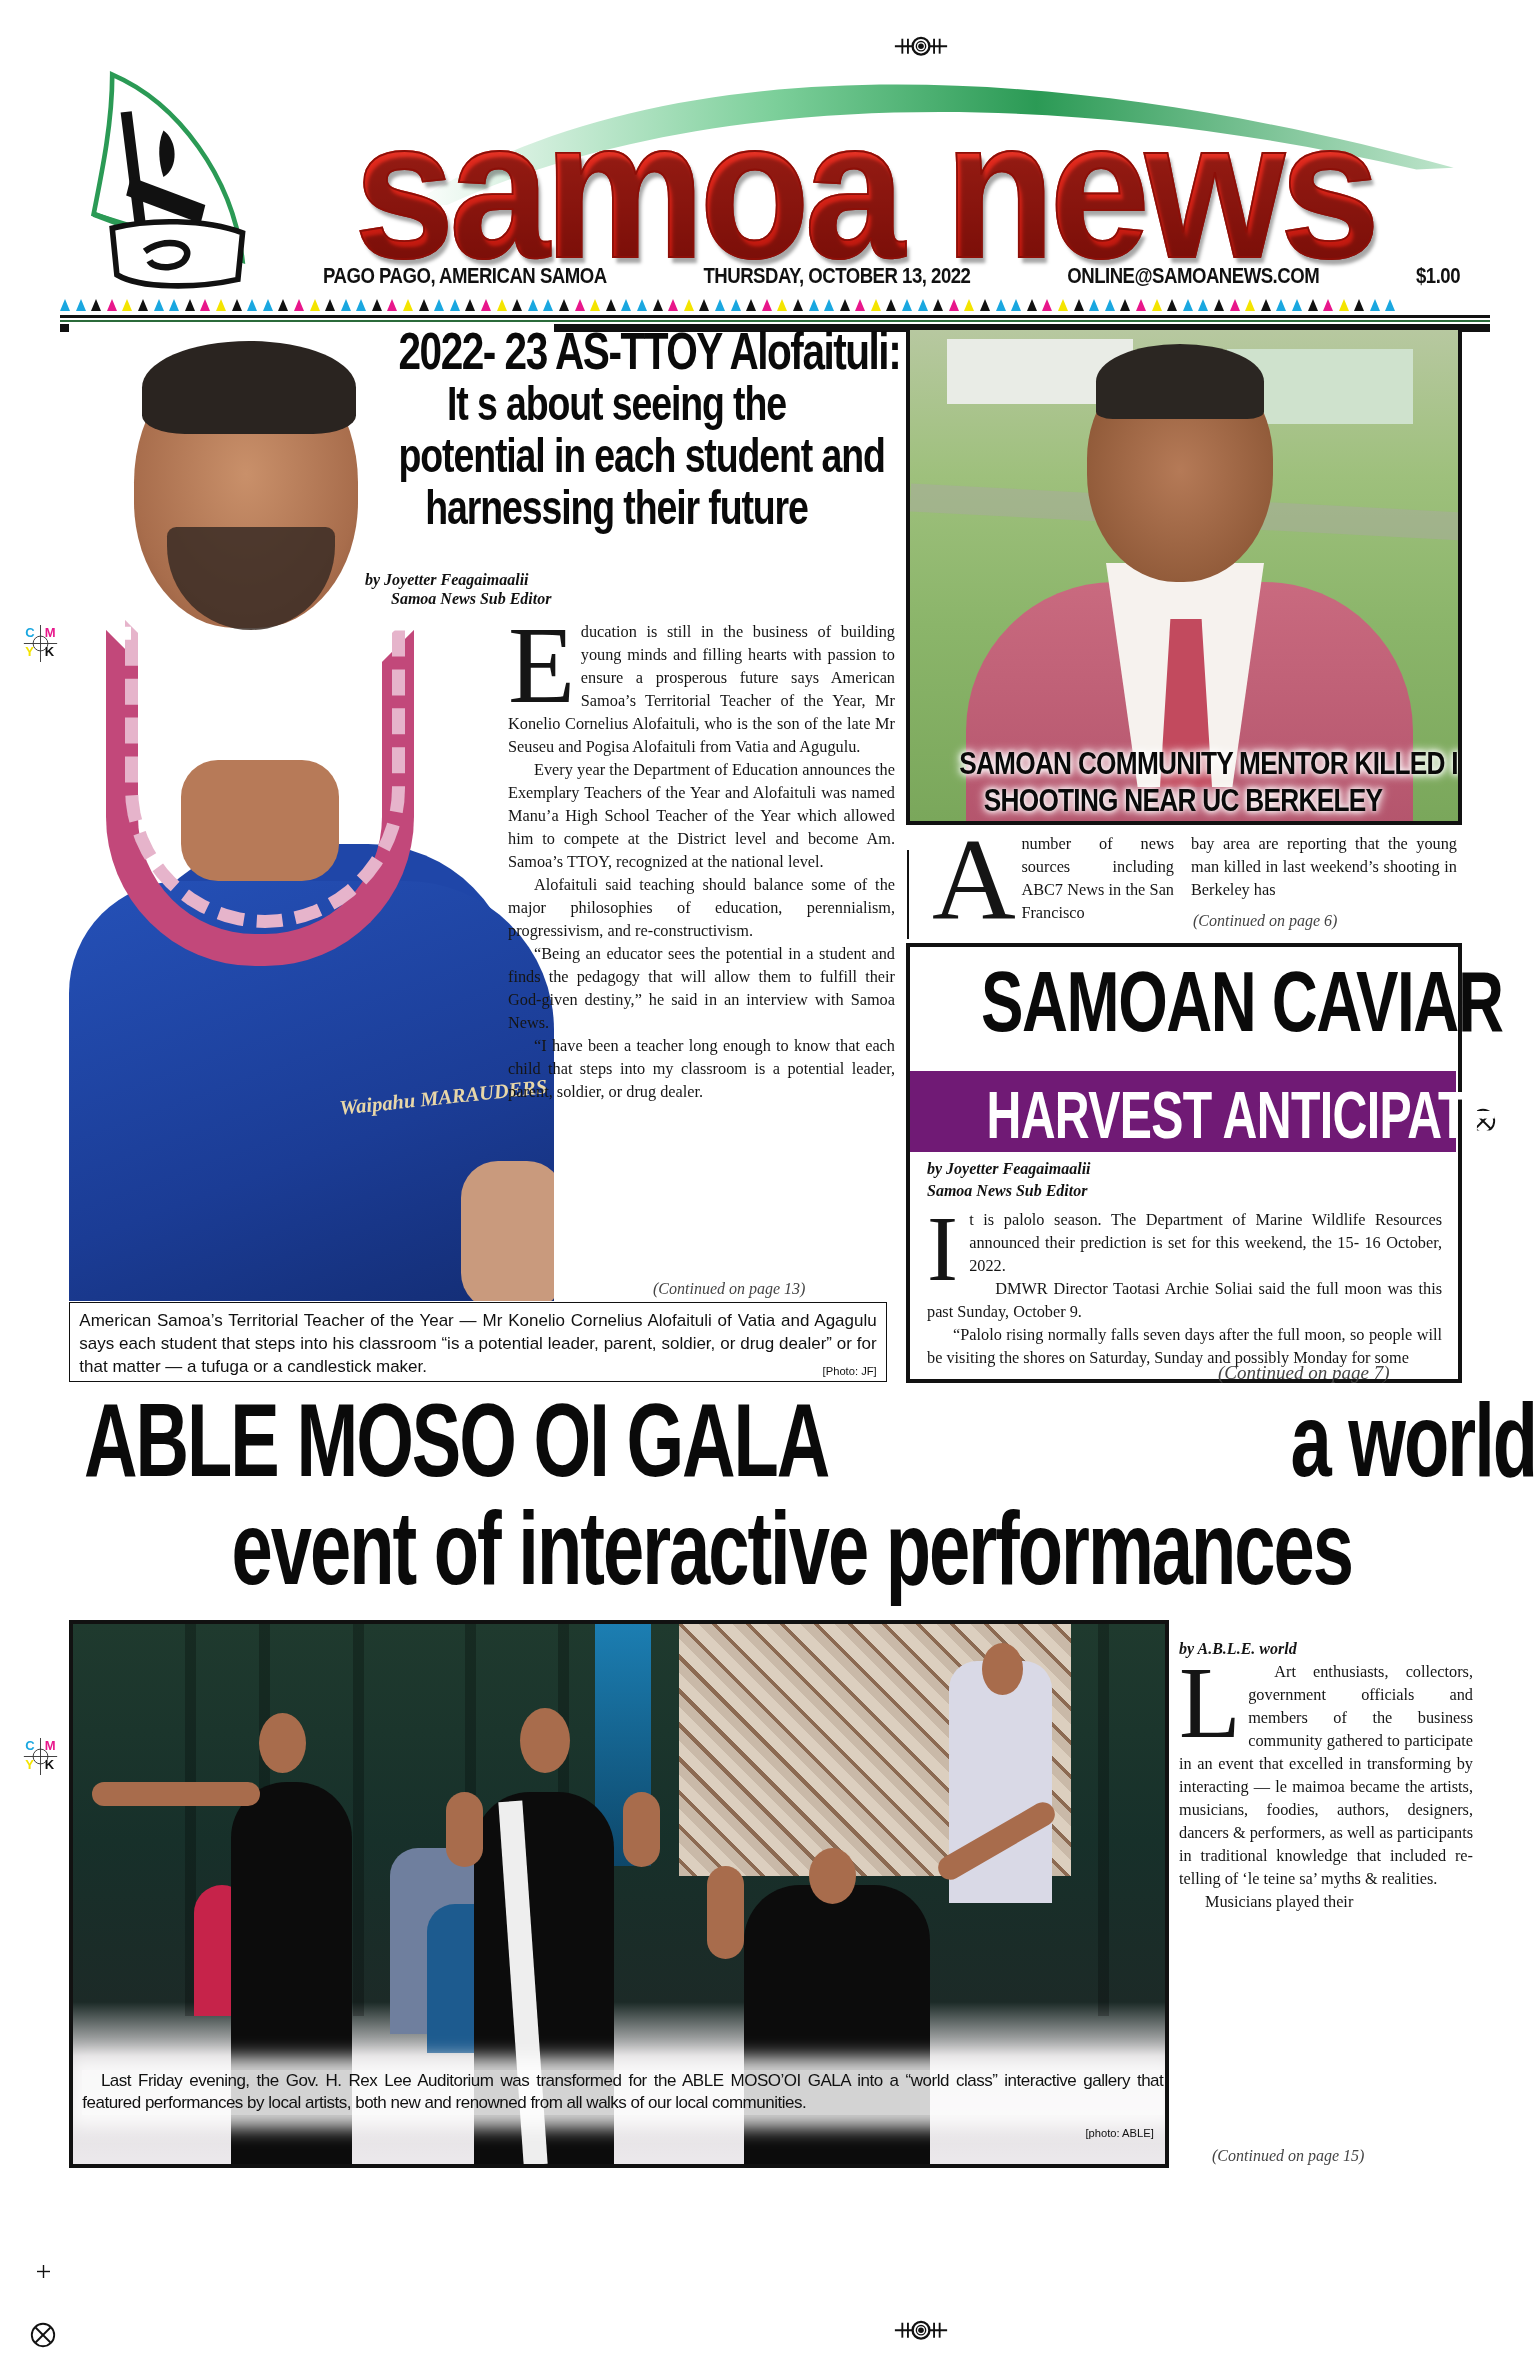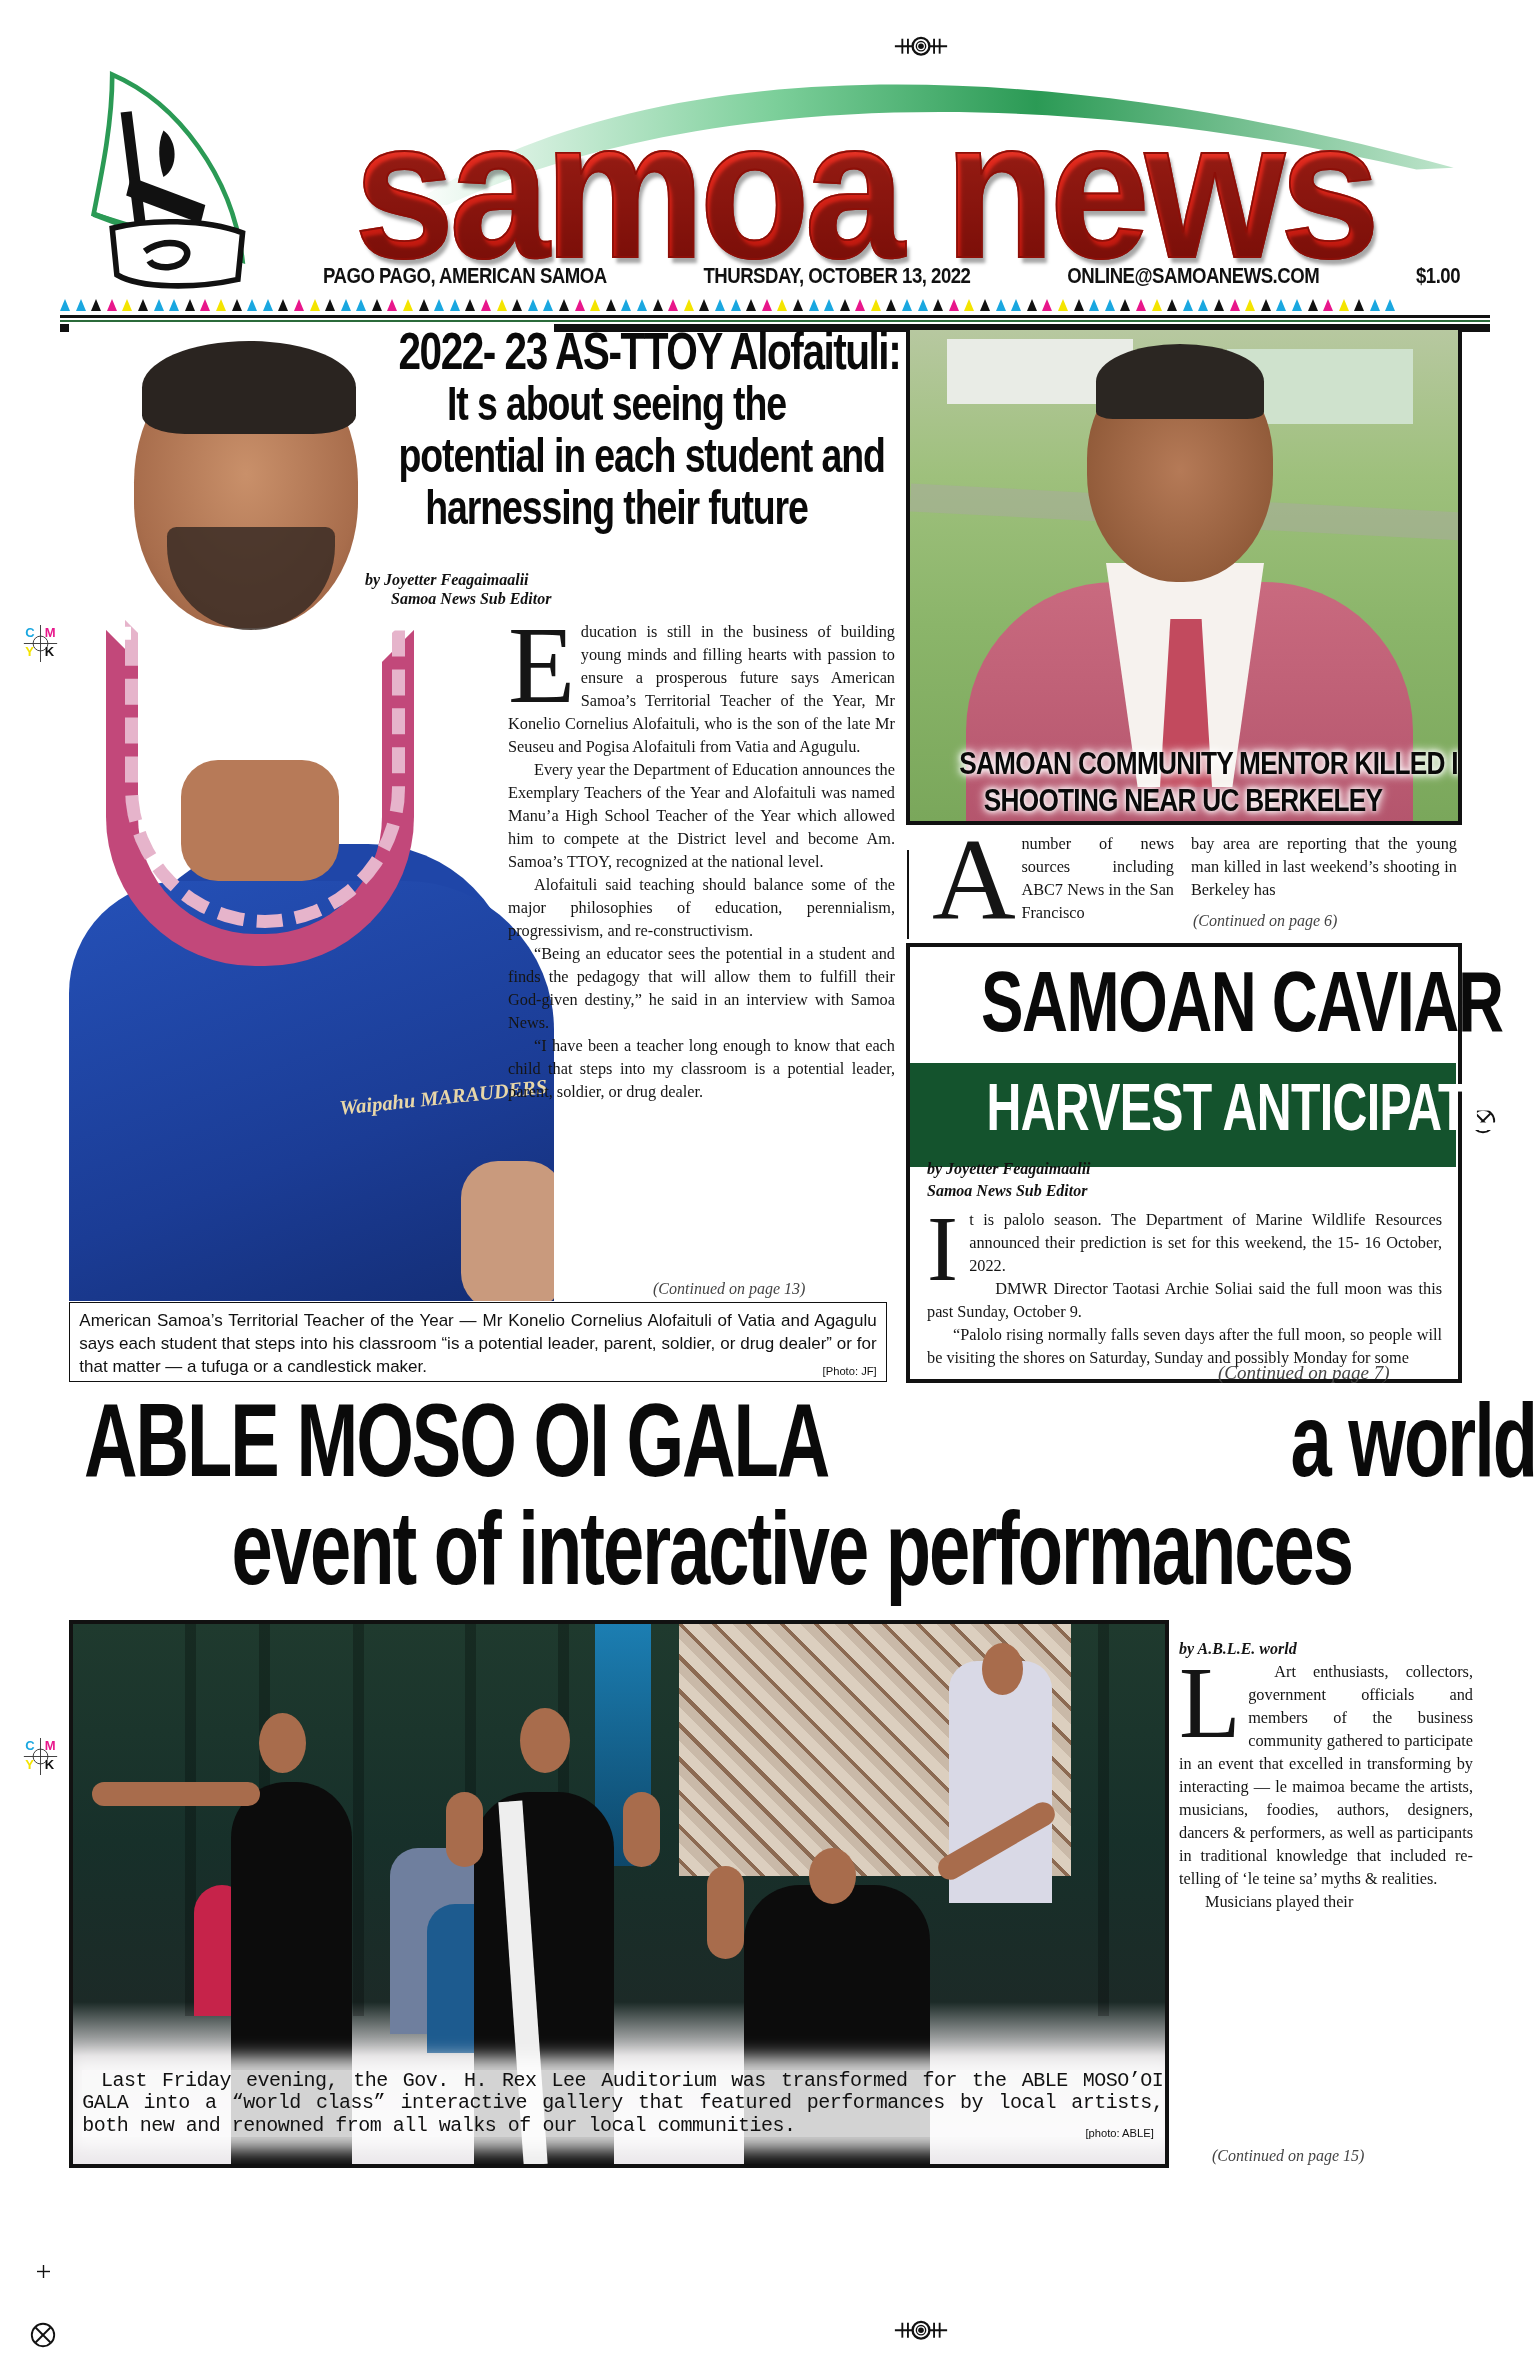--- a/index.html
+++ b/index.html
@@ -92,21 +92,21 @@
     .mentor-body { left: 932px; top: 832px; width: 527px; }
     .mentor-body .col { position: absolute; top: 0; }
     .mentor-body .col1 { left: 0; width: 242px; }
     .mentor-body .col2 { left: 259px; width: 266px; }
     .mentor-cont { left: 1193px; top: 912px; width: 259px; }
     .col-rule { left: 907px; top: 850px; width: 1.9px; height: 89px; background: #111; }
 
     
     .caviar-box { left: 906px; top: 943px; width: 556px; height: 440px; border: 4.7px solid #111; }
     .caviar-title { position: absolute; left: 0; top: 5.6px; width: 546px; text-align: center; font-family: "Liberation Sans", sans-serif; font-weight: bold; font-size: 86px; line-height: 97px; letter-spacing: -1.9px; color: #0a0a0a; transform: scaleX(0.74); transform-origin: center top; white-space: nowrap; }
-    .caviar-banner { position: absolute; left: 0; top: 116px; width: 546px; height: 104px; background: #14532d; }
+    .caviar-banner { position: absolute; left: 0; top: 124px; width: 546px; height: 81px; background: #701a75; }
     .caviar-banner span { display: block; text-align: center; font-family: "Liberation Sans", sans-serif; font-weight: bold; font-size: 67px; line-height: 88px; color: #fff; letter-spacing: -0.9px; transform: scaleX(0.72); transform-origin: center top; white-space: nowrap; }
     .caviar-byline { position: absolute; left: 17px; top: 211px; width: 373px; line-height: 22.4px; font-size: 16px; }
     .caviar-body { position: absolute; left: 17px; top: 261px; width: 515px; }
     .caviar-body .dropcap { font-size: 93px; line-height: 78px; margin-right: 11.2px; }
     .caviar-cont { position: absolute; left: 308px; top: 415px; width: 224px; font-size: 19px; }
 
     
     .gala-headline { left: 65px; top: 1389px; width: 1417px; font-family: "Liberation Sans", sans-serif; font-weight: bold; color: #0a0a0a; }
     .gala-headline .g1 { display: flex; justify-content: space-between; padding: 0 18.6px 0 18.6px; font-size: 103px; line-height: 104px; letter-spacing: -2.8px; }
     .gala-headline .g1 span { display: inline-block; transform: scaleX(0.72); white-space: nowrap; }
@@ -116,21 +116,21 @@
 
     
     .gala-photo { left: 69px; top: 1620px; width: 1100px; height: 548px; border: 4.7px solid #111; overflow: hidden; background: linear-gradient(180deg, #1f3a2e 0%, #17302a 40%, #1c2a27 70%, #d9d6d8 80%, #ece9ec 100%); }
     .gala-photo .curtain { position: absolute; top: 0; width: 11.2px; height: 392px; background: rgba(0,0,0,0.25); }
     .gala-photo .tapestry { position: absolute; left: 606px; top: 0; width: 392px; height: 252px; background: repeating-linear-gradient(45deg, #c9b9a8 0 9.3px, #8c6a52 9.3px 13px, #dccfbf 13px 24px); }
     .gala-photo .blue { position: absolute; left: 522px; top: 0; width: 56px; height: 242px; background: linear-gradient(180deg, #1b8fd3, #0b4d7a); opacity: 0.8; }
     .gala-photo .dancer { position: absolute; background: #0c0c0c; border-radius: 56px 56px 9.3px 9.3px; }
     .gala-photo .skin { position: absolute; background: #a86c4c; border-radius: 50%; }
     .gala-photo .sash { position: absolute; background: #eee; transform: rotate(-4deg); }
     .gala-photo .crowd { position: absolute; border-radius: 28px 28px 0 0; }
-    .gala-caption { position: absolute; left: 9.3px; top: 446px; width: 1081px; background: rgba(255,255,255,0.82); box-shadow: 0 0 17px 13px rgba(255,255,255,0.82); font-family: Liberation Mono, monospace; font-size: 20px; line-height: 22.4px; color: #111; text-align: justify; text-indent: 18.6px; letter-spacing: -0.5px; }
+    .gala-caption { position: absolute; left: 9.3px; top: 446px; width: 1081px; background: rgba(255,255,255,0.82); box-shadow: 0 0 17px 13px rgba(255,255,255,0.82); font-family: Liberation Sans, sans-serif; font-size: 17px; line-height: 22.4px; color: #111; text-align: justify; text-indent: 18.6px; letter-spacing: -0.5px; }
     .gala-credit { position: absolute; right: 11.2px; top: 503px; font-family: "Liberation Sans", sans-serif; font-size: 11.2px; color: #111; }
 
     .gala-body { left: 1179px; top: 1639px; width: 294px; }
     .gala-byline { font-size: 16px; line-height: 20.5px; }
     .gala-body .dropcap { font-size: 101px; line-height: 84px; margin-right: 7.5px; }
     .gala-cont { left: 1212px; top: 2147px; width: 261px; }
 
     .target-mark { width: 28px; height: 28px; }
   </style>
 </head>

